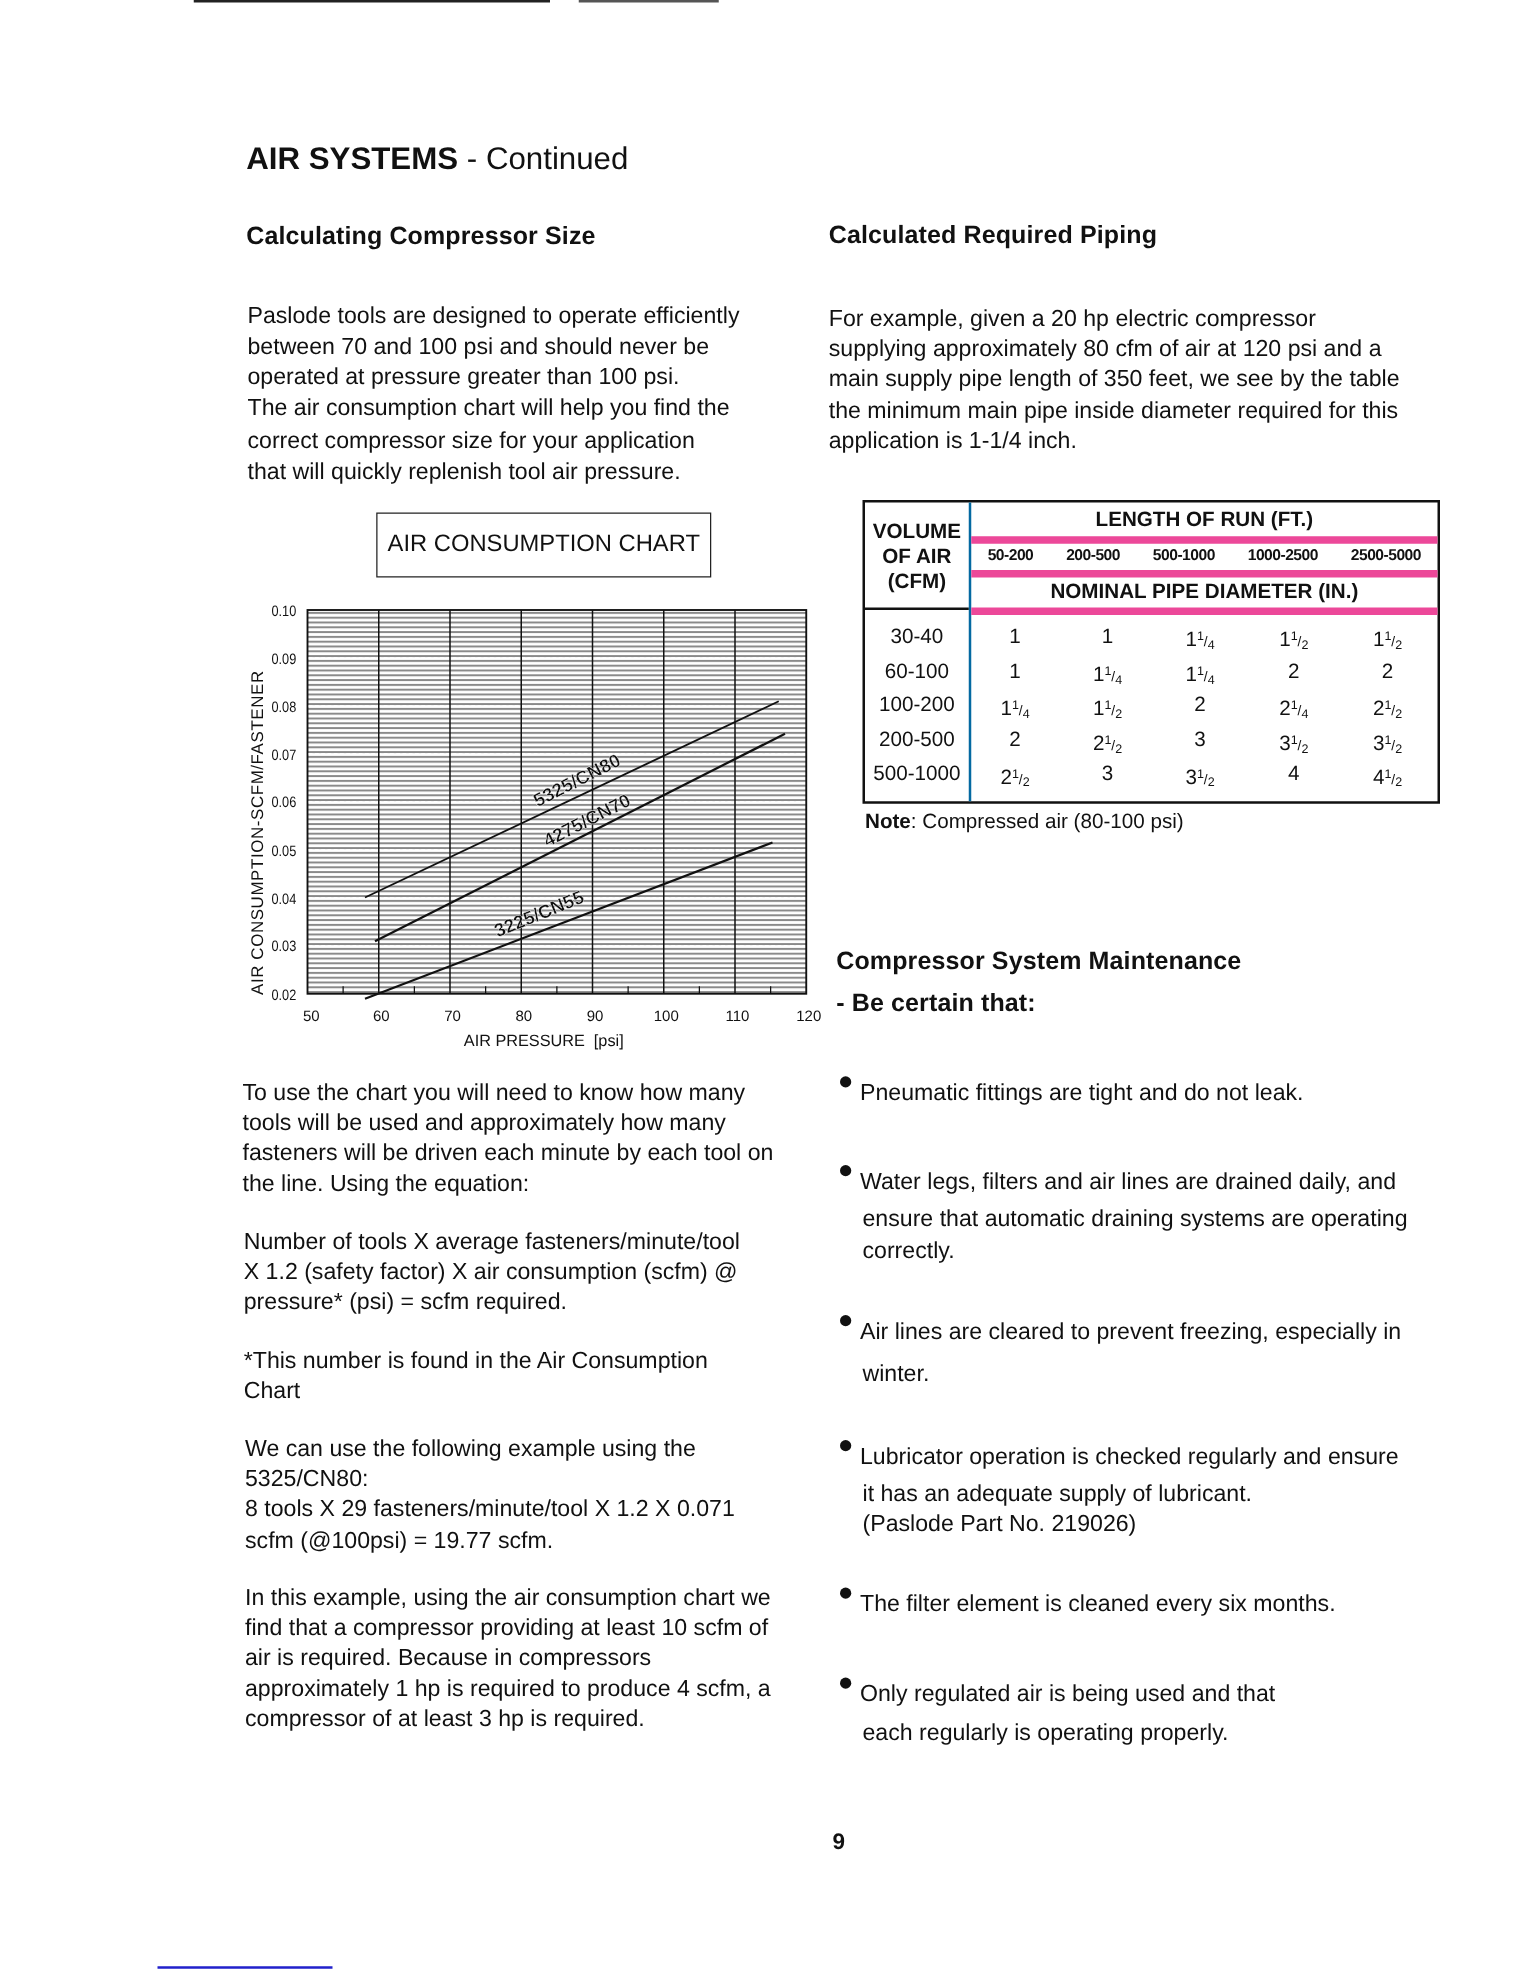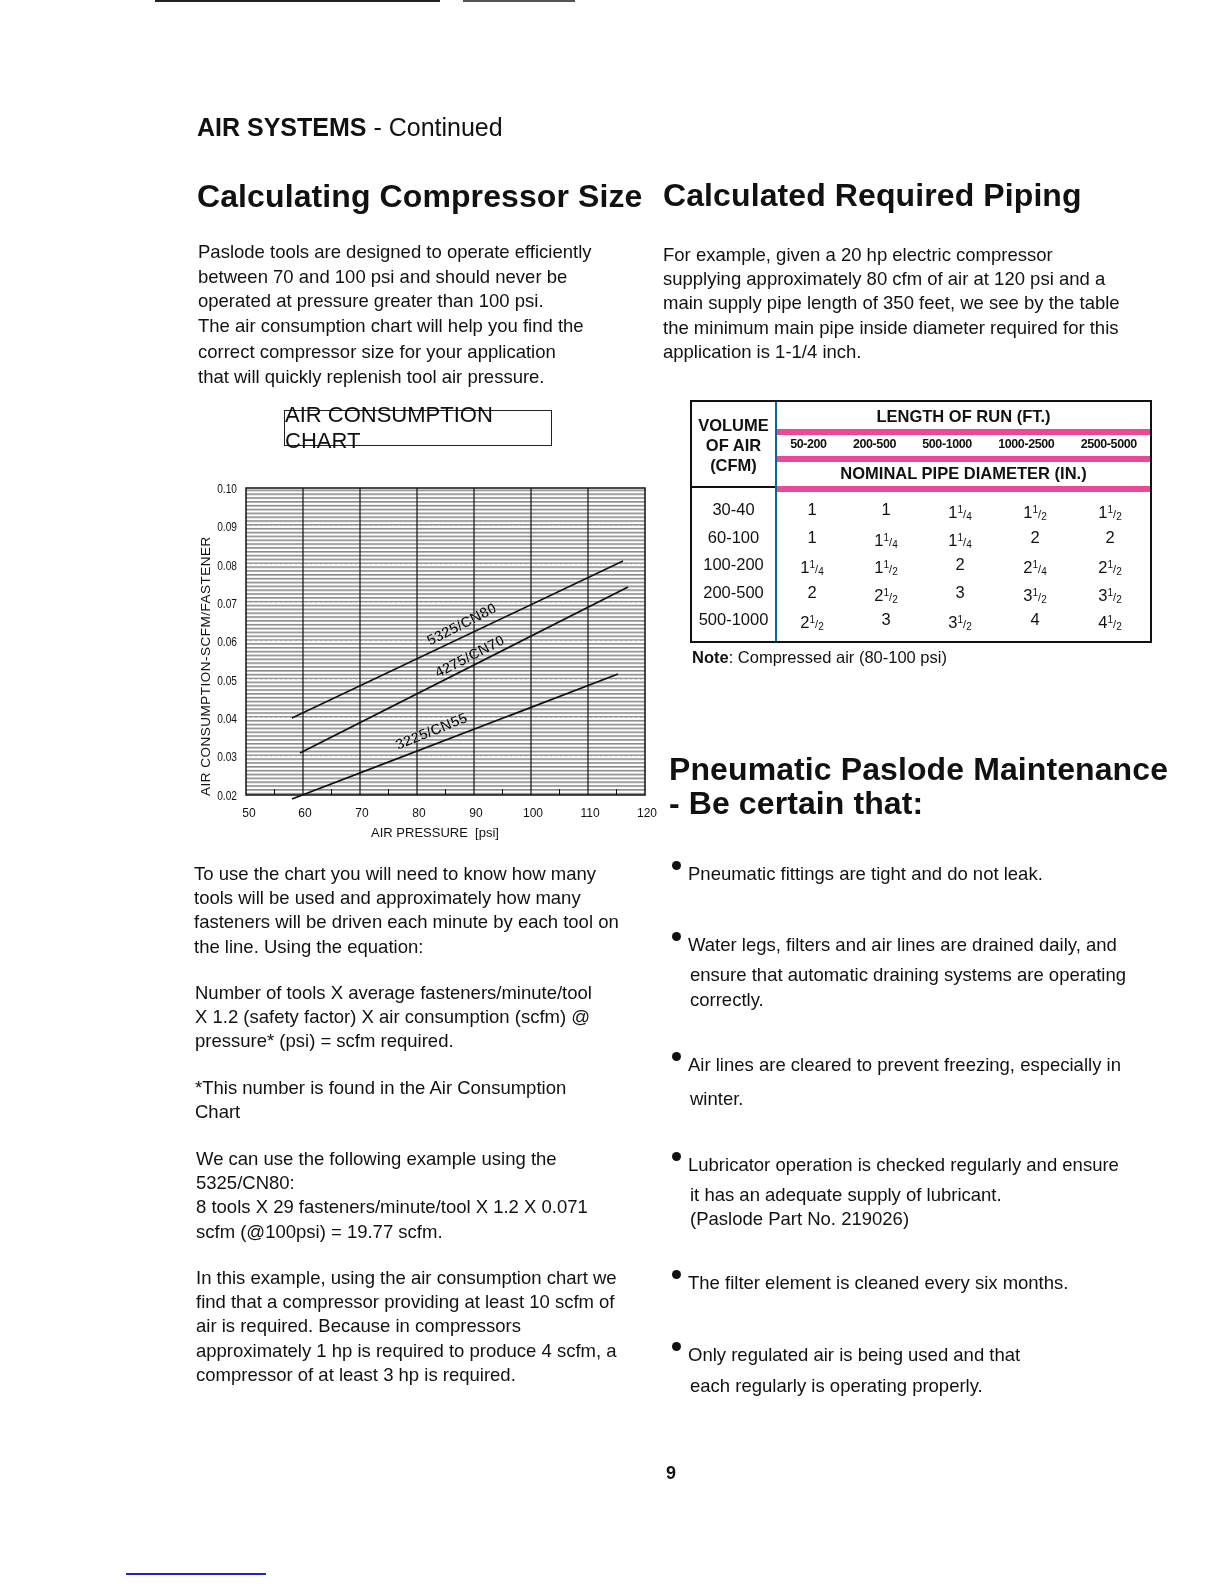--- a/index.html
+++ b/index.html
@@ -3,24 +3,24 @@
 <meta charset="utf-8">
 <style>
   html, body { margin:0; padding:0; background:#ffffff; }
   body { width:1224px; height:1584px; position:relative; overflow:hidden;
          font-family:"Liberation Sans", sans-serif; color:#111; }
   .abs { position:absolute; }
   .topline1 { left:155px; top:0; width:285px; height:2px; background:#222; }
   .topline2 { left:463px; top:0; width:112px; height:2px; background:#555; }
   .section-title { left:197px; top:113px; font-size:25px; }
   .section-title b { font-weight:bold; }
-  .h2 { font-size:32px; font-weight:bold; letter-spacing:0.1px; }
+  .h2 { font-size:20px; font-weight:bold; letter-spacing:0.1px; }
   .para { font-size:18.5px; line-height:24.2px; }
-  .chart-title-box { left:284px; top:410px; width:268px; height:36px; border:1.5px solid #222;
-         font-size:22px; display:flex; align-items:center; justify-content:center; box-sizing:border-box; }
+  .chart-title-box { left:301px; top:410px; width:268px; height:52px; border:1.5px solid #222;
+         font-size:19px; display:flex; align-items:center; justify-content:center; box-sizing:border-box; }
   
   .pipe-table { left:690px; top:400px; width:462px; height:243px; border:2px solid #111; box-sizing:border-box; }
   .pt-left { position:absolute; left:0; top:0; width:83px; height:100%; border-right:2px solid #0369a1; }
   .pt-vol { position:absolute; left:0; top:13px; width:83px; text-align:center; font-weight:bold;
             font-size:16.5px; line-height:20px; }
   .pt-hdr-row { position:absolute; left:85px; right:0; border-bottom:6px solid #ec4899; }
   .pt-hdr-run { top:0; height:27px; font-weight:bold; font-size:16.5px; text-align:center; line-height:28px; }
   .pt-hdr-cols { top:29px; height:25px; font-weight:bold; font-size:12.5px; display:flex; align-items:center;
                  justify-content:space-around; letter-spacing:-0.4px; }
   .pt-hdr-dia { top:56px; height:28px; font-weight:bold; font-size:16.5px; text-align:center; line-height:30px; }
@@ -244,21 +244,21 @@
         <div class="cell" style="left: 388px;"><span>4</span><span class="frac"><sup>1</sup>/<sub>2</sub></span></div>
       </div>
     </div>
 </div>
 
 <div class="abs note">
   <b>Note</b><span>: Compressed air (80-100 psi)</span>
 </div>
 
 <div class="abs h2" style="left:669px; top:752px; line-height:34px;">
-  <div>Pneumatic Paslode Maintenance</div>
+  <div>Compressor System Maintenance</div>
   <div>- Be certain that:</div>
 </div>
 
 <div id="bullets">
     <div class="bullet" style="left: 672px; top: 860px; width: 500px;">
       <span class="dot"></span>
       <div style="position: absolute; left: 16px; top: 2px; white-space: nowrap;">Pneumatic fittings are tight and do not leak.</div>
     </div>
     <div class="bullet" style="left: 672px; top: 931px; width: 500px;">
       <span class="dot"></span>

